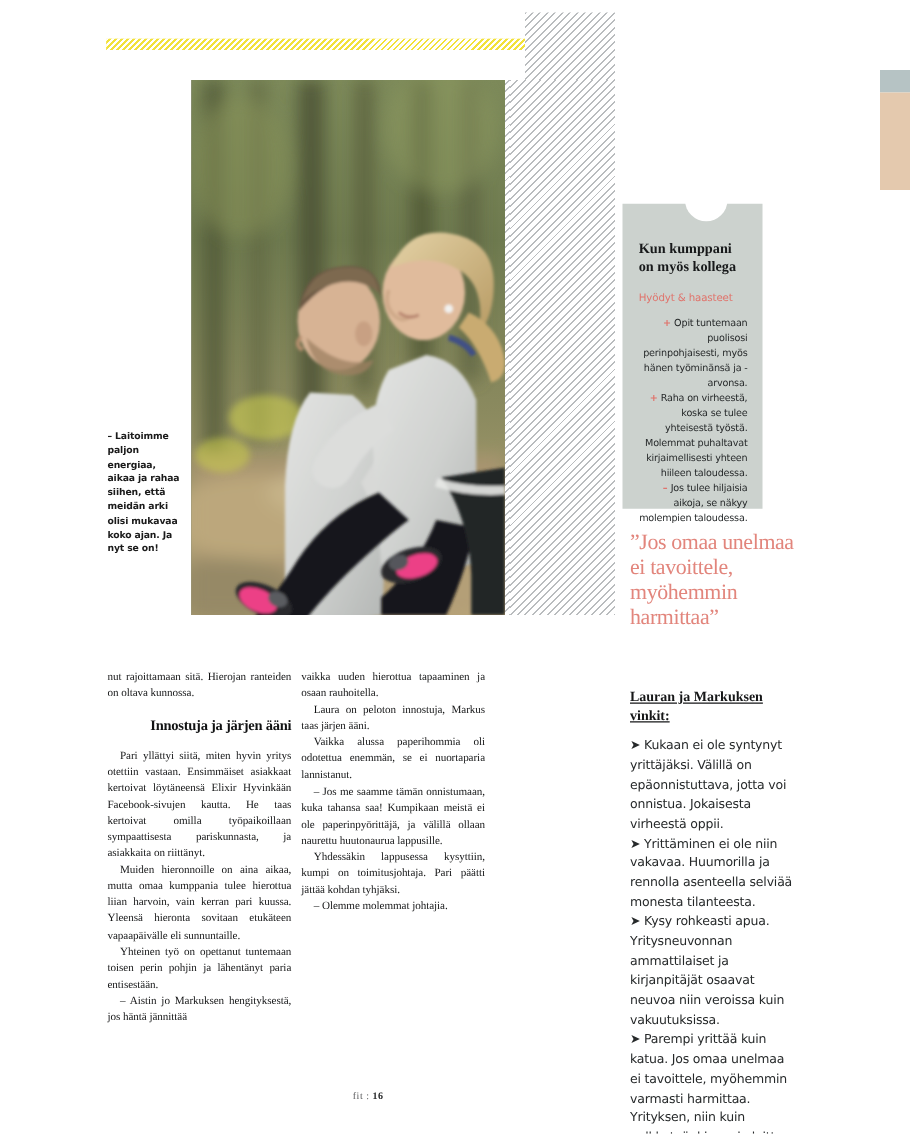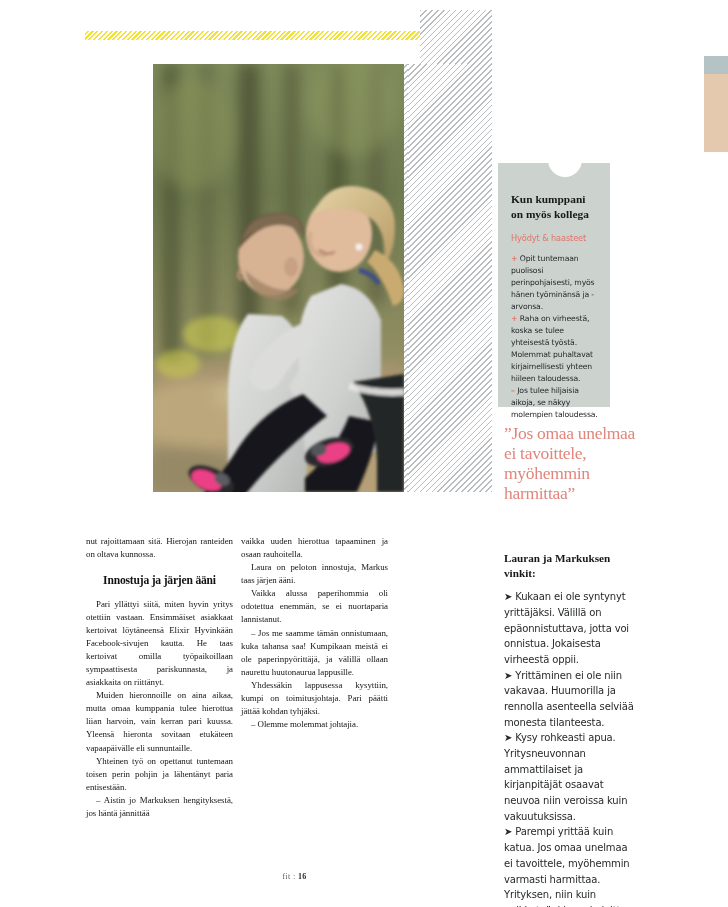--- a/index.html
+++ b/index.html
@@ -123,20 +123,21 @@
     color: #e0736b;
     margin: 0 0 10px 0;
     letter-spacing: -0.1px;
   }
   .fact-list {
     font-family: "DejaVu Sans", sans-serif;
     font-size: 7.7px;
     line-height: 1.56;
     color: #26292a;
     letter-spacing: -0.15px;
+    text-align: right;
   }
   .fact-item { margin-bottom: 0; }
   .sign {
     color: #e0736b;
     font-weight: bold;
   }
 
   
   .pullquote {
     position: absolute;
@@ -157,20 +158,21 @@
     top: 551px;
     width: 134px;
   }
   .tips-title {
     font-family: "Liberation Serif", serif;
     font-weight: bold;
     font-size: 11.2px;
     line-height: 1.3;
     color: #161718;
     margin: 0 0 9px 0;
+    text-decoration: underline;
   }
   .tips-list {
     font-family: "DejaVu Sans", sans-serif;
     font-size: 10px;
     line-height: 1.57;
     color: #26292a;
     letter-spacing: -0.15px;
   }
   .arrow { color: #26292a; }
 
@@ -191,21 +193,21 @@
   .col p { margin: 0; text-indent: 10px; }
   .col p.noindent { text-indent: 0; margin-top: 11px; }
   .section-head {
     font-family: "Liberation Serif", serif;
     font-weight: bold;
     font-size: 11.6px;
     line-height: 1.25;
     color: #111213;
     margin: 13px 0 9px 0;
     text-indent: 0;
-    text-align: center;
+    text-align: right;
     letter-spacing: -0.2px;
   }
 
   
   .footer {
     position: absolute;
     left: 0;
     top: 872px;
     width: 589px;
     text-align: center;
@@ -346,20 +348,21 @@
 
         <g transform="rotate(24 58 416)">
           <ellipse cx="58" cy="416" rx="24" ry="12" fill="#2a2b2f"></ellipse>
           <ellipse cx="54" cy="418" rx="16" ry="9" fill="#ec3f86"></ellipse>
           <ellipse cx="68" cy="411" rx="8" ry="6" fill="#5a5c60"></ellipse>
         </g>
       </g>
     </svg>
   </div>
 
+  <div class="photo-caption">– Laitoimme paljon energiaa, aikaa ja rahaa siihen, että meidän arki olisi mukavaa koko ajan. Ja nyt se on!</div>
 
   <div class="fact-box">
     <div class="fact-notch"></div>
     <div class="fact-inner">
       <div class="fact-title" id="factTitle">Kun kumppani<br>on myös kollega</div>
       <div class="fact-sub">Hyödyt &amp; haasteet</div>
       <div class="fact-list" id="factList">
           <div class="fact-item"><span class="sign">+ </span><span>Opit tuntemaan puolisosi perinpohjaisesti, myös hänen työminänsä ja -arvonsa.</span></div>
           <div class="fact-item"><span class="sign">+ </span><span>Raha on virheestä, koska se tulee yhteisestä työstä. Molemmat puhaltavat kirjaimellisesti yhteen hiileen taloudessa.</span></div>
           <div class="fact-item"><span class="sign">– </span><span>Jos tulee hiljaisia aikoja, se näkyy molempien taloudessa.</span></div>

